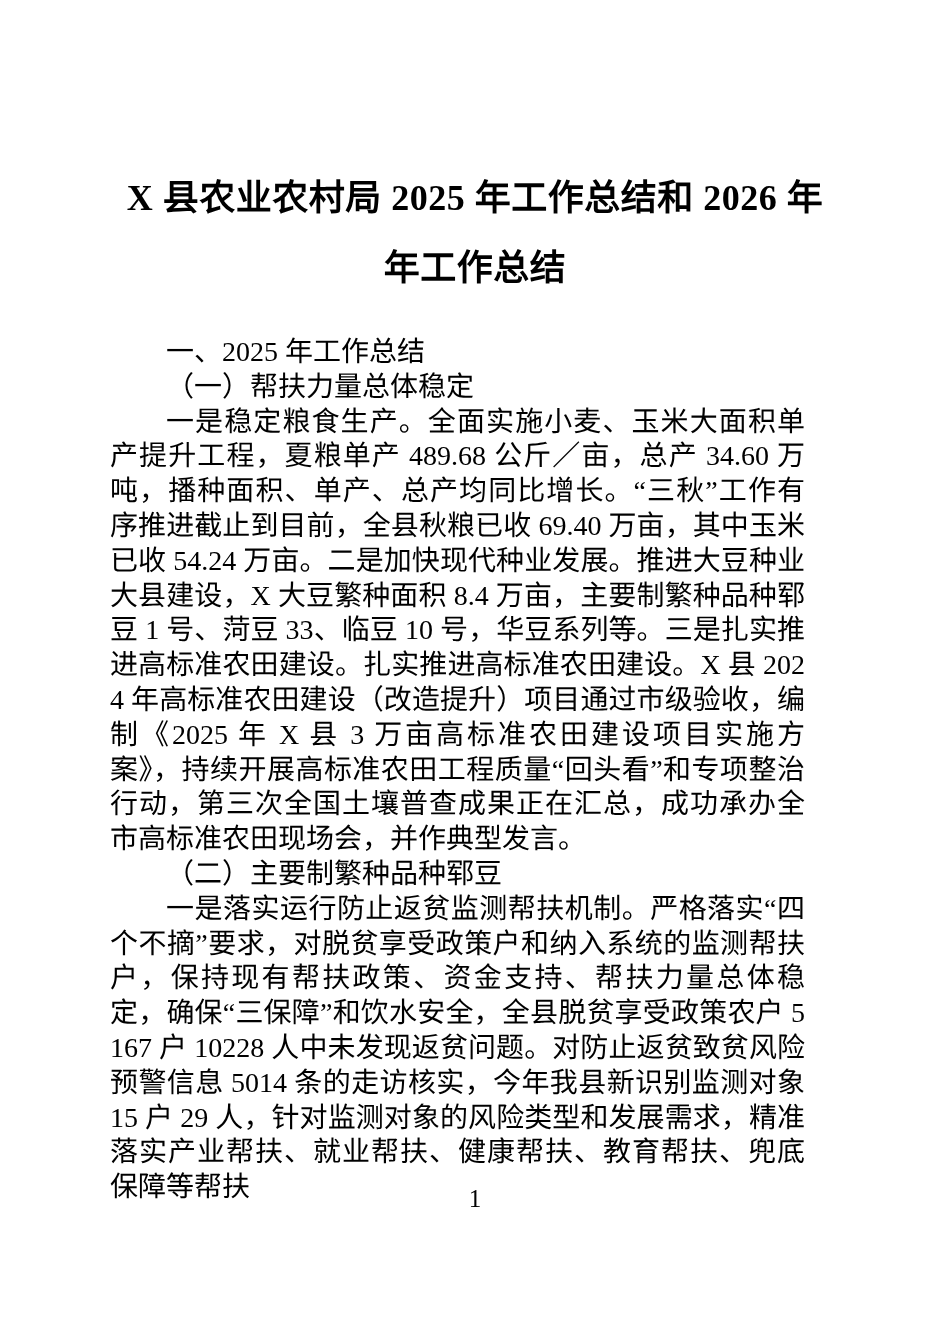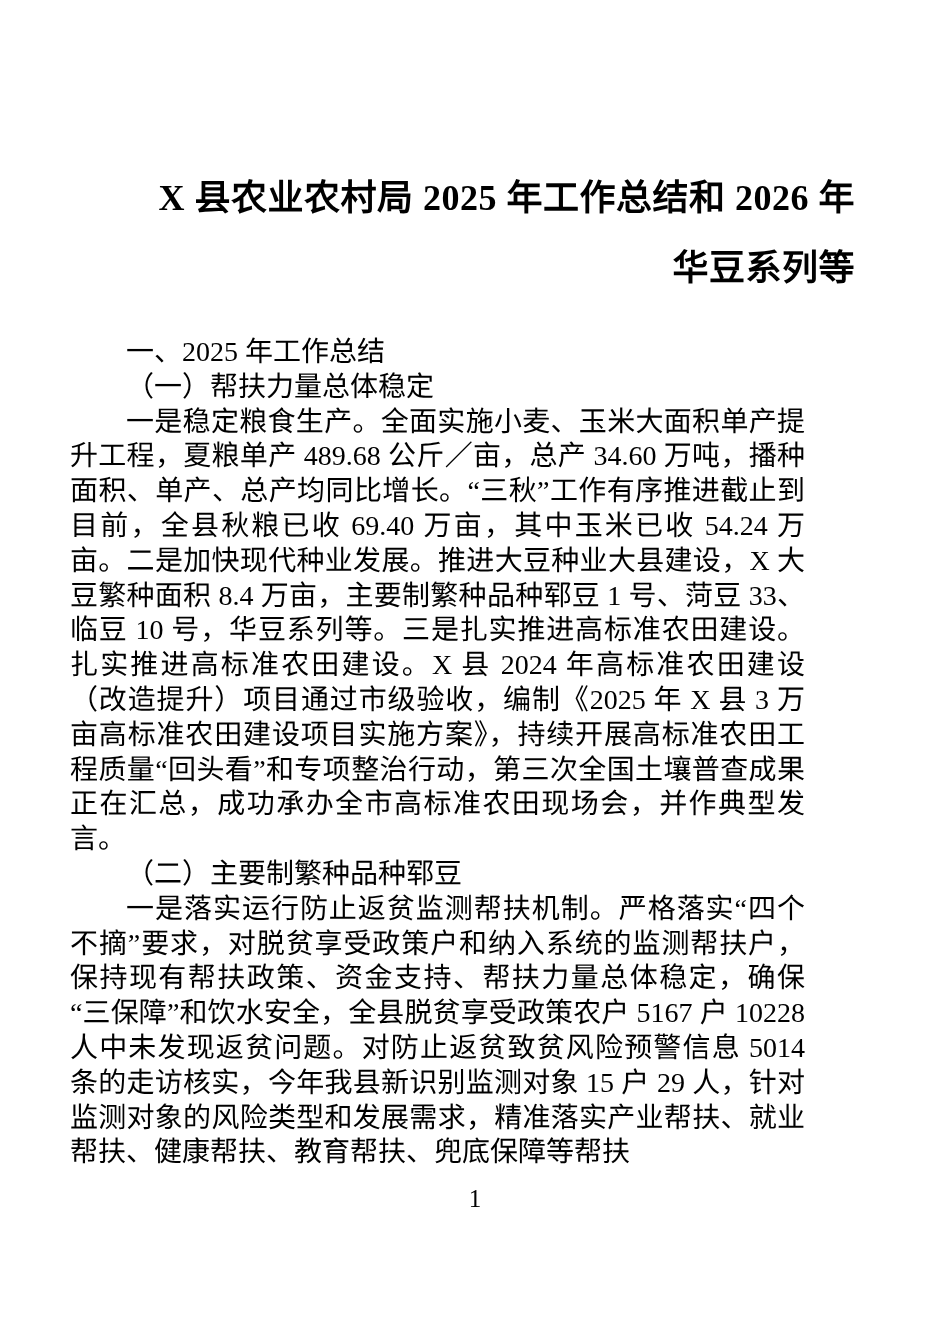--- a/index.html
+++ b/index.html
@@ -14,28 +14,28 @@
     margin: 0 auto;
     background: #ffffff;
     color: #000000;
     box-sizing: border-box;
     padding-top: 163px;
     overflow: hidden;
     font-family: "Liberation Serif", "DejaVu Serif", serif;
   }
   .doc-title {
     margin: 0 95px;
-    text-align: right;
+    text-align: center;
     font-size: 36px;
     line-height: 70px;
     font-weight: bold;
     letter-spacing: 0.5px;
   }
   .content {
-    margin: 32px 145px 0 70px;
+    margin: 32px 145px 0 110px;
     font-size: 28px;
     line-height: 34.8px;
     text-align: justify;
     text-justify: inter-ideograph;
   }
   .content p {
     margin: 0;
     padding: 0;
     text-indent: 2em;
     word-break: break-all;
@@ -50,21 +50,21 @@
     line-height: 30px;
   }
 </style>
 </head>
 <body>
 
 <div class="page">
 
   <div class="doc-title">
     <div>X 县农业农村局 2025 年工作总结和 2026 年</div>
-    <div>华豆系列等</div>
+    <div>年工作总结</div>
   </div>
 
   <div class="content">
     <p>一、2025 年工作总结</p>
     <p>（一）帮扶力量总体稳定</p>
     <p>一是稳定粮食生产。全面实施小麦、玉米大面积单产提升工程，夏粮单产 489.68 公斤／亩，总产 34.60 万吨，播种面积、单产、总产均同比增长。“三秋”工作有序推进截止到目前，全县秋粮已收 69.40 万亩，其中玉米已收 54.24 万亩。二是加快现代种业发展。推进大豆种业大县建设，X 大豆繁种面积 8.4 万亩，主要制繁种品种郓豆 1 号、菏豆 33、临豆 10 号，华豆系列等。三是扎实推进高标准农田建设。扎实推进高标准农田建设。X 县 2024 年高标准农田建设（改造提升）项目通过市级验收，编制《2025 年 X 县 3 万亩高标准农田建设项目实施方案》，持续开展高标准农田工程质量“回头看”和专项整治行动，第三次全国土壤普查成果正在汇总，成功承办全市高标准农田现场会，并作典型发言。</p>
     <p>（二）主要制繁种品种郓豆</p>
     <p>一是落实运行防止返贫监测帮扶机制。严格落实“四个不摘”要求，对脱贫享受政策户和纳入系统的监测帮扶户，保持现有帮扶政策、资金支持、帮扶力量总体稳定，确保“三保障”和饮水安全，全县脱贫享受政策农户 5167 户 10228 人中未发现返贫问题。对防止返贫致贫风险预警信息 5014 条的走访核实，今年我县新识别监测对象 15 户 29 人，针对监测对象的风险类型和发展需求，精准落实产业帮扶、就业帮扶、健康帮扶、教育帮扶、兜底保障等帮扶</p>
   </div>
 

